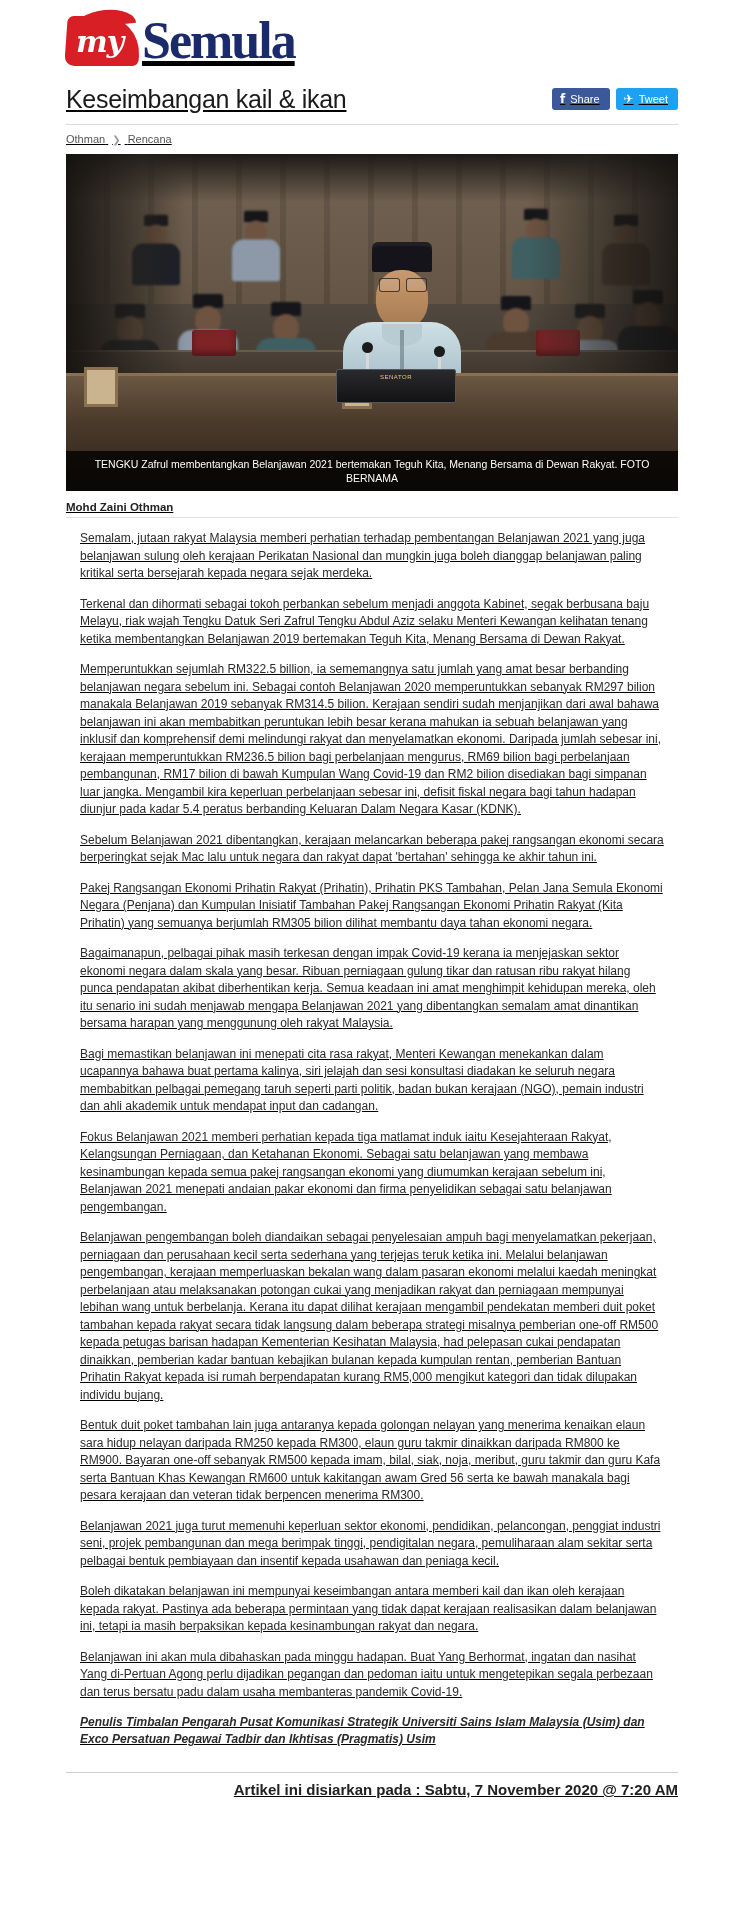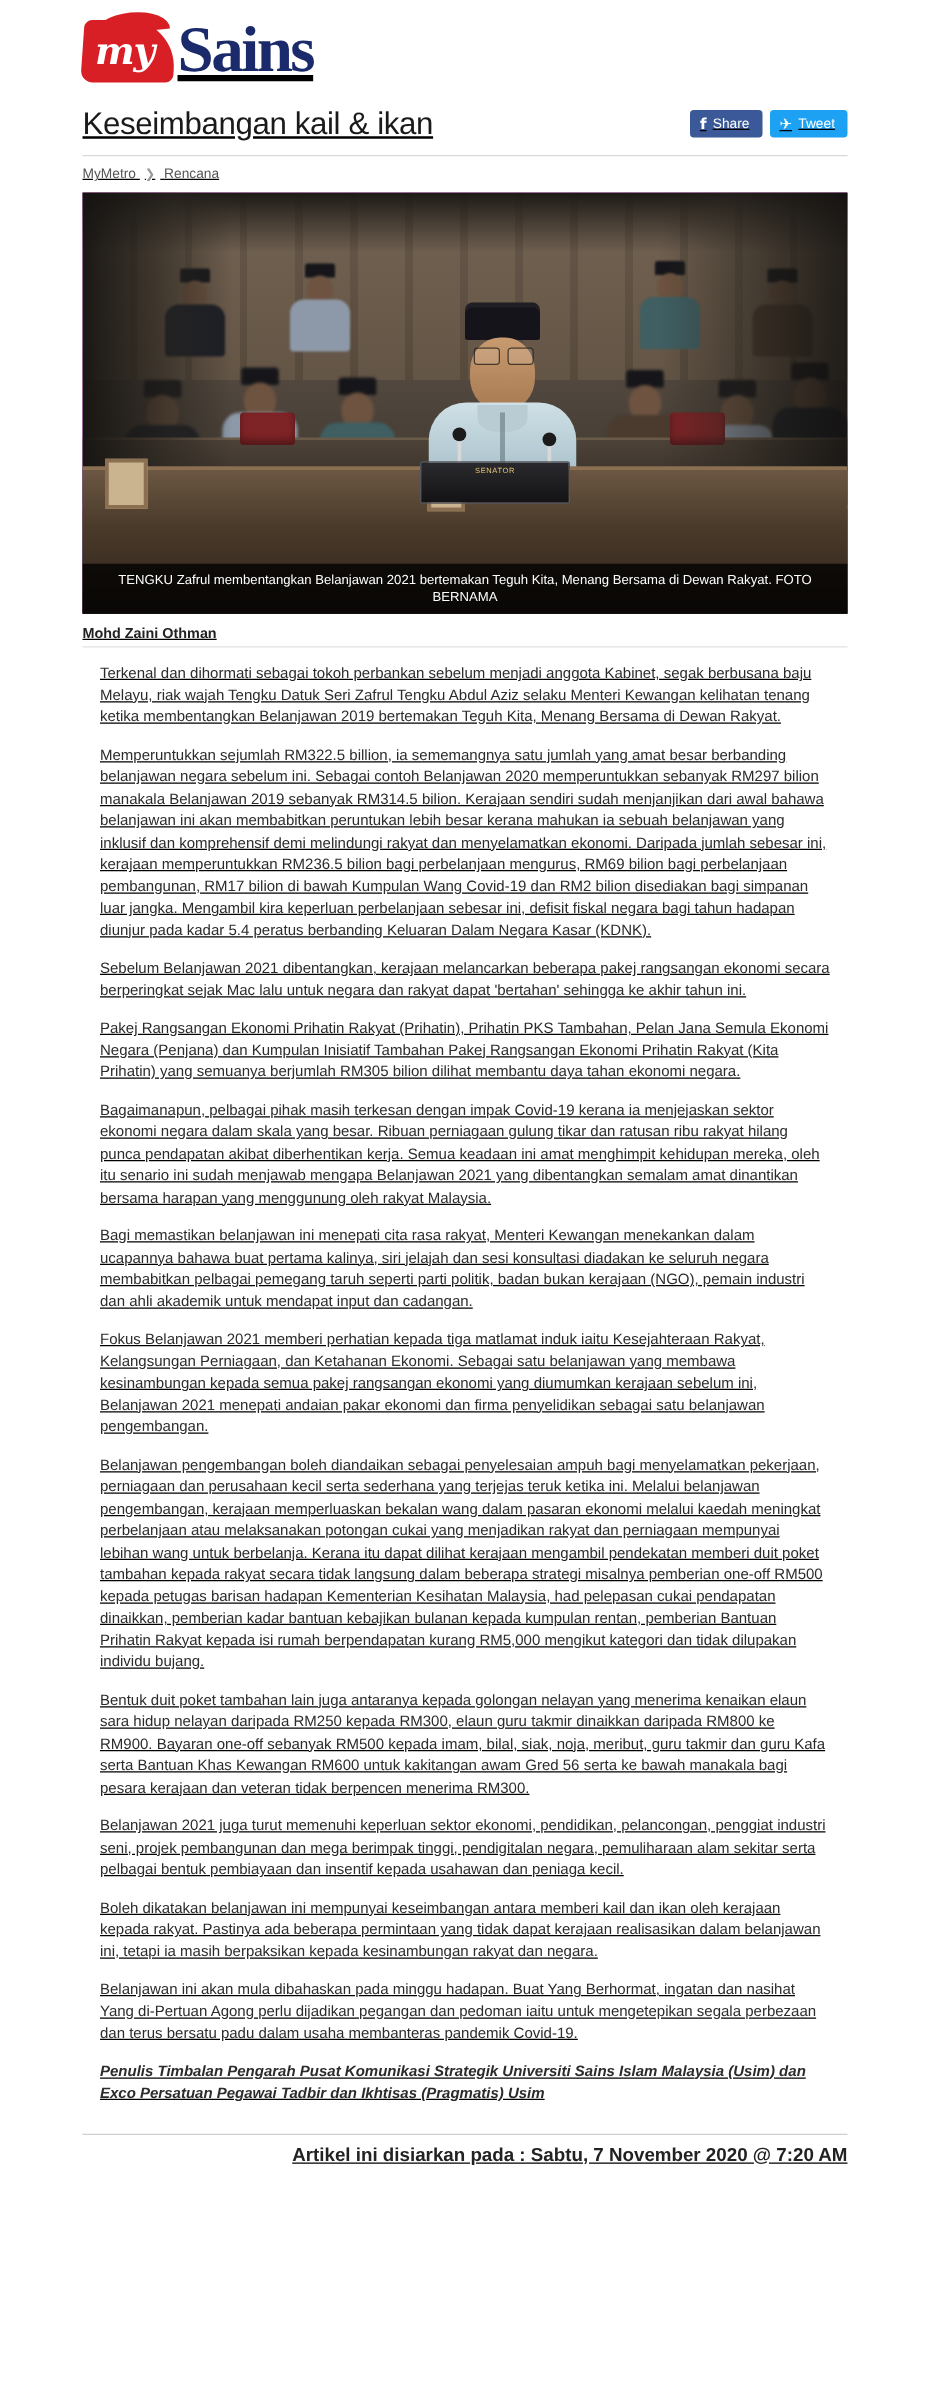--- a/index.html
+++ b/index.html
@@ -133,21 +133,21 @@
   }
   .breadcrumb a { color: #555; text-decoration: none; }
   .breadcrumb .sep { color: #999; margin: 0 4px; font-size: 10px; }
 
   
   .hero {
     position: relative;
     width: 612px;
     height: 337px;
     overflow: hidden;
-    background: #d946ef;
+    background: #14532d;
   }
   .hero-scene { position: absolute; inset: 0; }
   
   .bg-wall {
     position: absolute; inset: 0;
     background:
       linear-gradient(180deg, #6f6257 0%, #5d5248 28%, #4a4138 55%, #39342d 100%);
   }
   .bg-panel {
     position:absolute; left:0; right:0; top:0; height:150px;
@@ -312,42 +312,42 @@
 
 <div class="page">
   <div class="inner">
 
     <div class="masthead">
       <div class="logo">
         <div class="logo-my">
           <div class="swoosh"></div>
           <div class="txt">my</div>
         </div>
-        <div class="logo-metro">Sains</div>
+        <div class="logo-metro">Semula</div>
       </div>
     </div>
 
     <div class="title-row">
       <h1 class="article-title">Keseimbangan kail &amp; ikan</h1>
       <div class="share-buttons">
         <span class="sbtn fb">
           <span class="gl">f</span>
           <span>Share</span>
         </span>
         <span class="sbtn tw">
           <span class="gl">✈</span>
           <span>Tweet</span>
         </span>
       </div>
     </div>
 
     <hr class="title-rule">
 
     <div class="breadcrumb">
-      <a href="#">MyMetro</a>
+      <a href="#">Othman</a>
       <span class="sep">❯</span>
       <a href="#">Rencana</a>
     </div>
 
     <div class="hero">
       <div class="hero-scene">
         <div class="bg-wall"></div>
         <div class="bg-panel"></div>
         <div class="bg-dark-top"></div>
 
@@ -429,20 +429,21 @@
         <div class="blur-left"></div>
         <div class="blur-right"></div>
         <div class="blur-bottom"></div>
       </div>
       <div class="caption">TENGKU Zafrul membentangkan Belanjawan 2021 bertemakan Teguh Kita, Menang Bersama di Dewan Rakyat. FOTO BERNAMA</div>
     </div>
 
     <div class="byline">Mohd Zaini Othman</div>
 
     <div class="body">
+      <p>Semalam, jutaan rakyat Malaysia memberi perhatian terhadap pembentangan Belanjawan 2021 yang juga belanjawan sulung oleh kerajaan Perikatan Nasional dan mungkin juga boleh dianggap belanjawan paling kritikal serta bersejarah kepada negara sejak merdeka.</p>
       <p>Terkenal dan dihormati sebagai tokoh perbankan sebelum menjadi anggota Kabinet, segak berbusana baju Melayu, riak wajah Tengku Datuk Seri Zafrul Tengku Abdul Aziz selaku Menteri Kewangan kelihatan tenang ketika membentangkan Belanjawan 2019 bertemakan Teguh Kita, Menang Bersama di Dewan Rakyat.</p>
       <p>Memperuntukkan sejumlah RM322.5 billion, ia sememangnya satu jumlah yang amat besar berbanding belanjawan negara sebelum ini. Sebagai contoh Belanjawan 2020 memperuntukkan sebanyak RM297 bilion manakala Belanjawan 2019 sebanyak RM314.5 bilion. Kerajaan sendiri sudah menjanjikan dari awal bahawa belanjawan ini akan membabitkan peruntukan lebih besar kerana mahukan ia sebuah belanjawan yang inklusif dan komprehensif demi melindungi rakyat dan menyelamatkan ekonomi. Daripada jumlah sebesar ini, kerajaan memperuntukkan RM236.5 bilion bagi perbelanjaan mengurus, RM69 bilion bagi perbelanjaan pembangunan, RM17 bilion di bawah Kumpulan Wang Covid-19 dan RM2 bilion disediakan bagi simpanan luar jangka. Mengambil kira keperluan perbelanjaan sebesar ini, defisit fiskal negara bagi tahun hadapan diunjur pada kadar 5.4 peratus berbanding Keluaran Dalam Negara Kasar (KDNK).</p>
       <p>Sebelum Belanjawan 2021 dibentangkan, kerajaan melancarkan beberapa pakej rangsangan ekonomi secara berperingkat sejak Mac lalu untuk negara dan rakyat dapat 'bertahan' sehingga ke akhir tahun ini.</p>
       <p>Pakej Rangsangan Ekonomi Prihatin Rakyat (Prihatin), Prihatin PKS Tambahan, Pelan Jana Semula Ekonomi Negara (Penjana) dan Kumpulan Inisiatif Tambahan Pakej Rangsangan Ekonomi Prihatin Rakyat (Kita Prihatin) yang semuanya berjumlah RM305 bilion dilihat membantu daya tahan ekonomi negara.</p>
       <p>Bagaimanapun, pelbagai pihak masih terkesan dengan impak Covid-19 kerana ia menjejaskan sektor ekonomi negara dalam skala yang besar. Ribuan perniagaan gulung tikar dan ratusan ribu rakyat hilang punca pendapatan akibat diberhentikan kerja. Semua keadaan ini amat menghimpit kehidupan mereka, oleh itu senario ini sudah menjawab mengapa Belanjawan 2021 yang dibentangkan semalam amat dinantikan bersama harapan yang menggunung oleh rakyat Malaysia.</p>
       <p>Bagi memastikan belanjawan ini menepati cita rasa rakyat, Menteri Kewangan menekankan dalam ucapannya bahawa buat pertama kalinya, siri jelajah dan sesi konsultasi diadakan ke seluruh negara membabitkan pelbagai pemegang taruh seperti parti politik, badan bukan kerajaan (NGO), pemain industri dan ahli akademik untuk mendapat input dan cadangan.</p>
       <p>Fokus Belanjawan 2021 memberi perhatian kepada tiga matlamat induk iaitu Kesejahteraan Rakyat, Kelangsungan Perniagaan, dan Ketahanan Ekonomi. Sebagai satu belanjawan yang membawa kesinambungan kepada semua pakej rangsangan ekonomi yang diumumkan kerajaan sebelum ini, Belanjawan 2021 menepati andaian pakar ekonomi dan firma penyelidikan sebagai satu belanjawan pengembangan.</p>
       <p>Belanjawan pengembangan boleh diandaikan sebagai penyelesaian ampuh bagi menyelamatkan pekerjaan, perniagaan dan perusahaan kecil serta sederhana yang terjejas teruk ketika ini. Melalui belanjawan pengembangan, kerajaan memperluaskan bekalan wang dalam pasaran ekonomi melalui kaedah meningkat perbelanjaan atau melaksanakan potongan cukai yang menjadikan rakyat dan perniagaan mempunyai lebihan wang untuk berbelanja. Kerana itu dapat dilihat kerajaan mengambil pendekatan memberi duit poket tambahan kepada rakyat secara tidak langsung dalam beberapa strategi misalnya pemberian one-off RM500 kepada petugas barisan hadapan Kementerian Kesihatan Malaysia, had pelepasan cukai pendapatan dinaikkan, pemberian kadar bantuan kebajikan bulanan kepada kumpulan rentan, pemberian Bantuan Prihatin Rakyat kepada isi rumah berpendapatan kurang RM5,000 mengikut kategori dan tidak dilupakan individu bujang.</p>
       <p>Bentuk duit poket tambahan lain juga antaranya kepada golongan nelayan yang menerima kenaikan elaun sara hidup nelayan daripada RM250 kepada RM300, elaun guru takmir dinaikkan daripada RM800 ke RM900. Bayaran one-off sebanyak RM500 kepada imam, bilal, siak, noja, meribut, guru takmir dan guru Kafa serta Bantuan Khas Kewangan RM600 untuk kakitangan awam Gred 56 serta ke bawah manakala bagi pesara kerajaan dan veteran tidak berpencen menerima RM300.</p>
       <p>Belanjawan 2021 juga turut memenuhi keperluan sektor ekonomi, pendidikan, pelancongan, penggiat industri seni, projek pembangunan dan mega berimpak tinggi, pendigitalan negara, pemuliharaan alam sekitar serta pelbagai bentuk pembiayaan dan insentif kepada usahawan dan peniaga kecil.</p>

